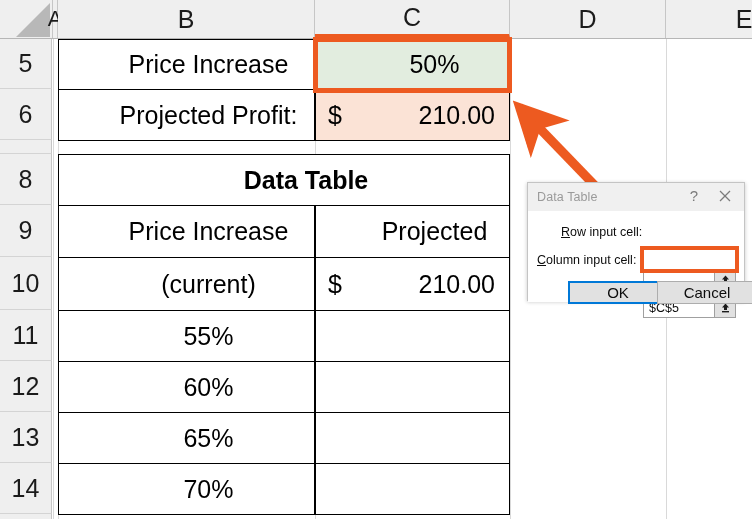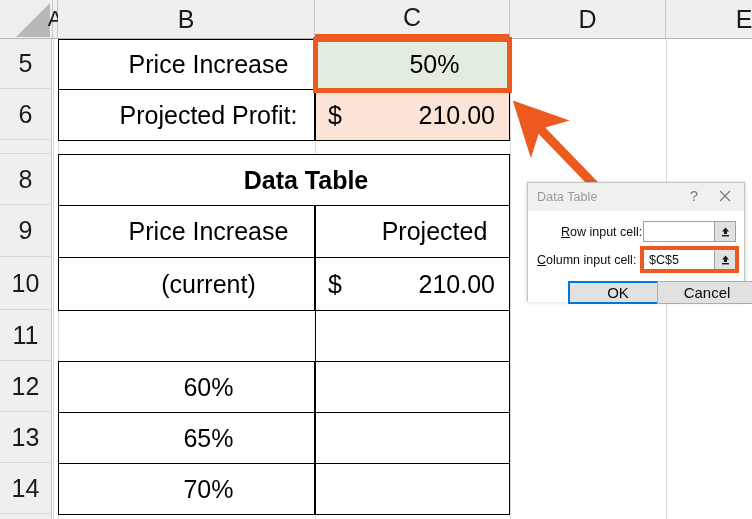--- a/index.html
+++ b/index.html
@@ -55,21 +55,21 @@
   .dlg-title-bar{position:absolute;left:0;top:0;width:100%;height:28px;background:#f0f0f0;
                  display:flex;align-items:center;box-sizing:border-box;}
   .dlg-title{font-size:12.5px;color:#9a9a9a;padding-left:9px;letter-spacing:.1px;}
   .dlg-help{position:absolute;right:42px;top:4px;font-size:15px;color:#7b7b7b;width:16px;text-align:center;}
   .dlg-close{position:absolute;right:10px;top:4px;width:18px;height:18px;}
   .dlg-close svg{display:block;}
   .dlg-body{position:absolute;left:0;top:28px;width:100%;height:91px;background:#ffffff;box-sizing:border-box;}
   .field-row{position:absolute;left:9px;height:22px;display:flex;align-items:center;}
   .field-label{font-size:12.5px;color:#0d0d0d;white-space:nowrap;}
   .field-label u{text-decoration:underline;}
-  .field-box{position:absolute;height:21px;border:1px solid #a0a0a0;background:#fff;box-sizing:border-box;display:flex;align-items:center;}
+  .field-box{position:absolute;height:21px;border:1px solid #a0a0a0;background:#fff;box-sizing:border-box;display:flex;align-items:center;margin-top:48px;}
   .field-input{flex:1;font-size:12.5px;color:#0d0d0d;padding-left:5px;height:100%;display:flex;align-items:center;}
   .picker-btn{width:21px;height:19px;background:#e1e1e1;border-left:1px solid #a0a0a0;
               display:flex;align-items:center;justify-content:center;box-sizing:border-box;}
   .picker-btn svg{display:block;}
   .hl-box{position:absolute;border:4px solid #ed5a20;box-sizing:border-box;pointer-events:none;}
   .dlg-btn{position:absolute;height:23px;width:100px;background:#e1e1e1;border:1px solid #adadad;
            box-sizing:border-box;display:flex;align-items:center;justify-content:center;
            font-size:15px;color:#0d0d0d;}
   .dlg-btn.primary{border:2px solid #0078d7;}
 </style>
@@ -163,20 +163,23 @@
   </div>
 
   <div class="cell bx ctr" style="left:58px;top:257px;width:257px;height:54px;">
     <span>(current)</span>
   </div>
   <div class="cell bx money" style="left:315px;top:257px;width:195px;height:54px;">
     <span>$</span>
     <span>210.00</span>
   </div>
 
+  <div class="cell bx ctr" style="left:58px;top:310px;width:257px;height:52px;">
+    <span>55%</span>
+  </div>
   <div class="cell bx ctr" style="left:315px;top:310px;width:195px;height:52px;">
     <span></span>
   </div>
 
   <div class="cell bx ctr" style="left:58px;top:361px;width:257px;height:52px;">
     <span>60%</span>
   </div>
   <div class="cell bx ctr" style="left:315px;top:361px;width:195px;height:52px;">
     <span></span>
   </div>

